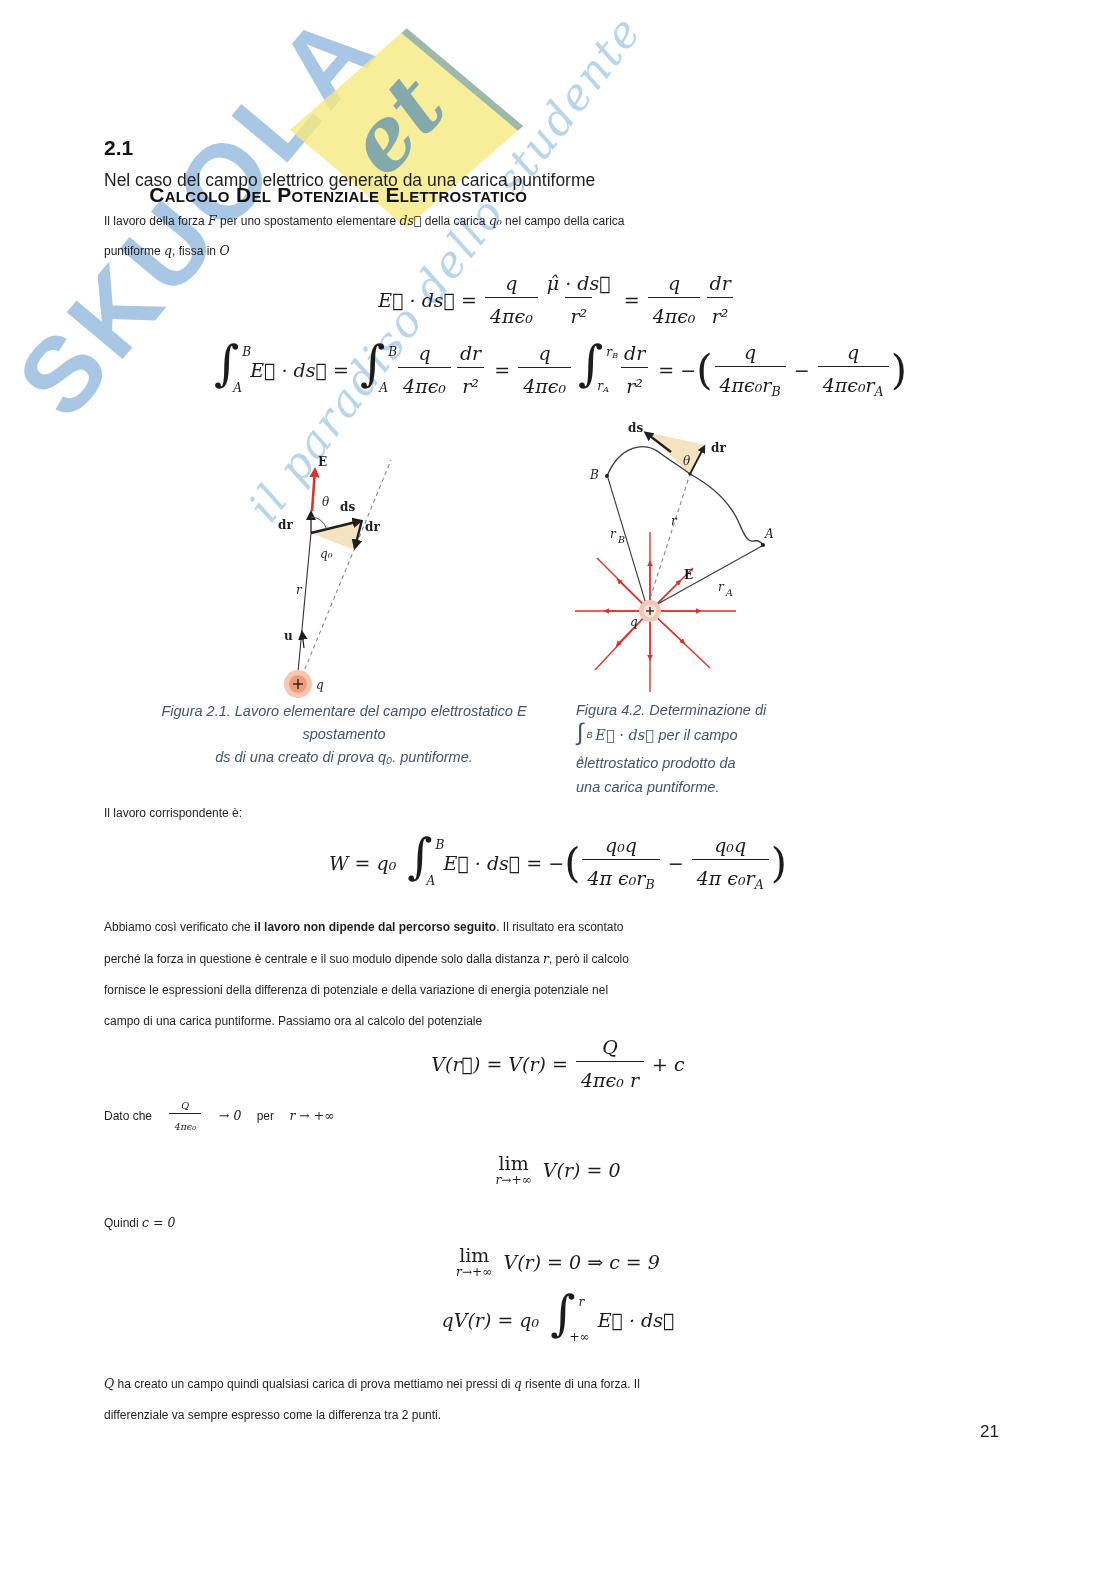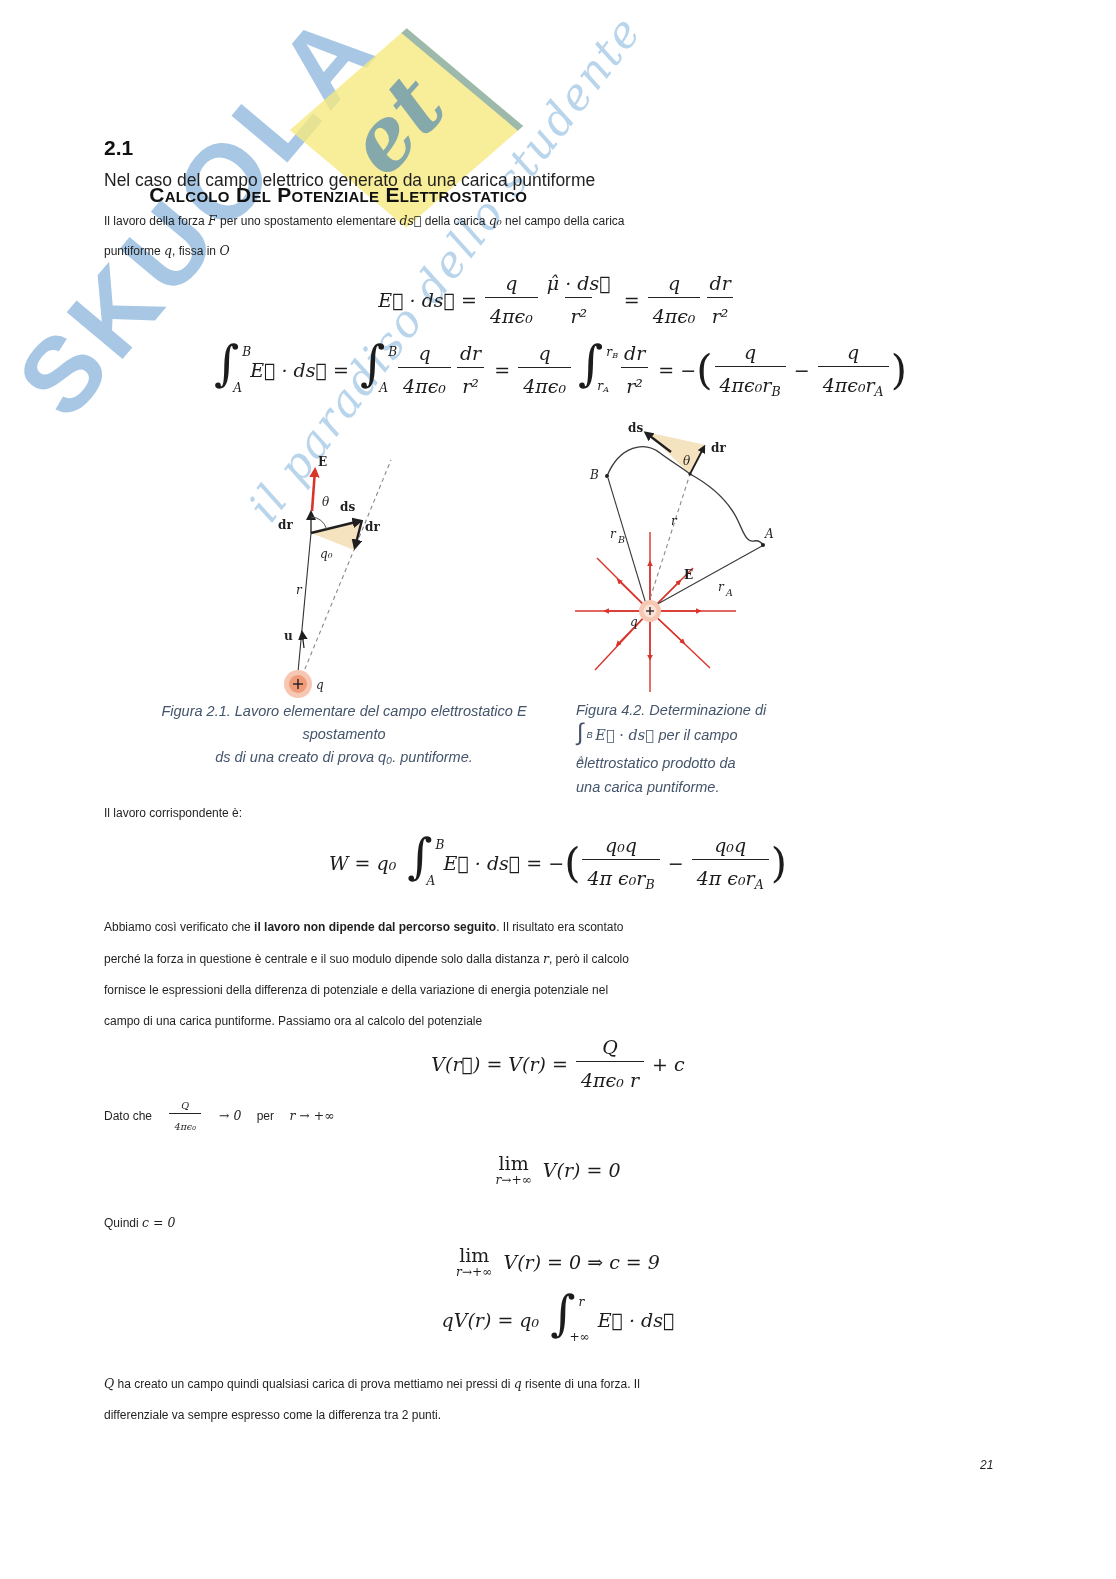--- a/index.html
+++ b/index.html
@@ -54,21 +54,21 @@
   .msub{font-size:66%;vertical-align:-0.3em;font-style:italic;}
   
   .fig{position:absolute;}
   .caption{position:absolute;font-size:14.5px;font-style:italic;color:#44546A;line-height:23px;}
   .cap-center{text-align:center;}
   .caption .mi{font-size:100%;}
   svg text{font-family:"DejaVu Serif",serif;font-size:12px;fill:#1f1f1f;}
   svg text.svgb{font-weight:bold;}
   svg text.svgi{font-style:italic;}
   svg text.small{font-size:9.5px;}
-  .pagenum{position:absolute;left:980px;top:1458px;font-size:12px;font-style:italic;}
+  .pagenum{position:absolute;left:980px;top:1422px;font-size:17px;}
 </style>
 </head>
 <body>
 
 <div class="page">
 
   <div class="wm">
     <div class="wm-brand">SKUOLA</div>
     <div class="wm-flag"></div>
     <div class="wm-et">et</div>

